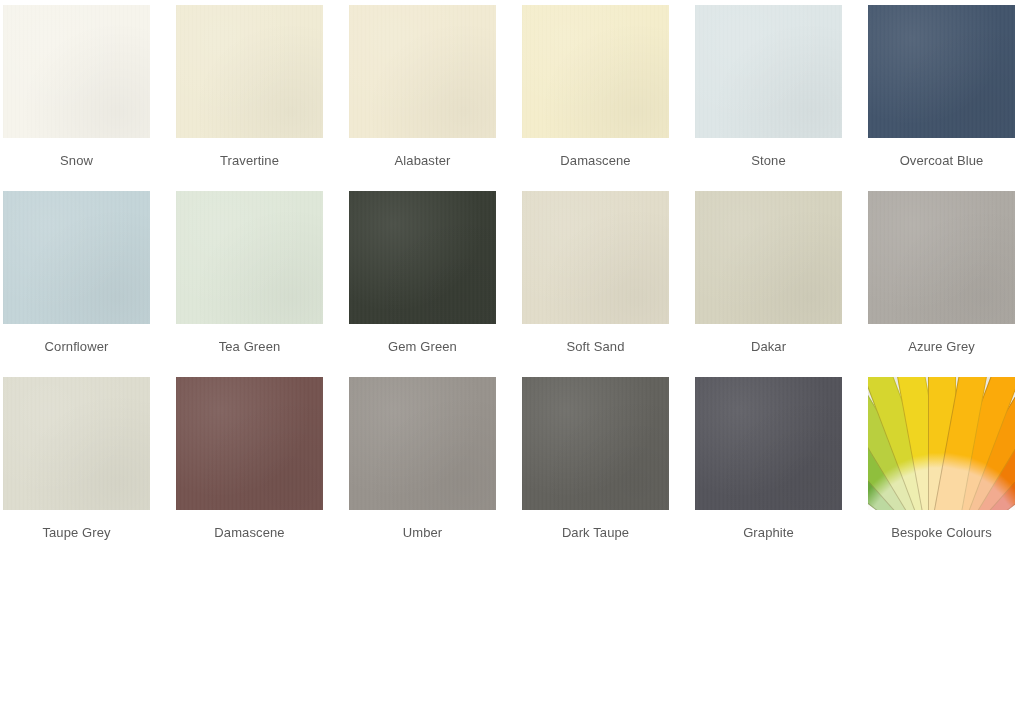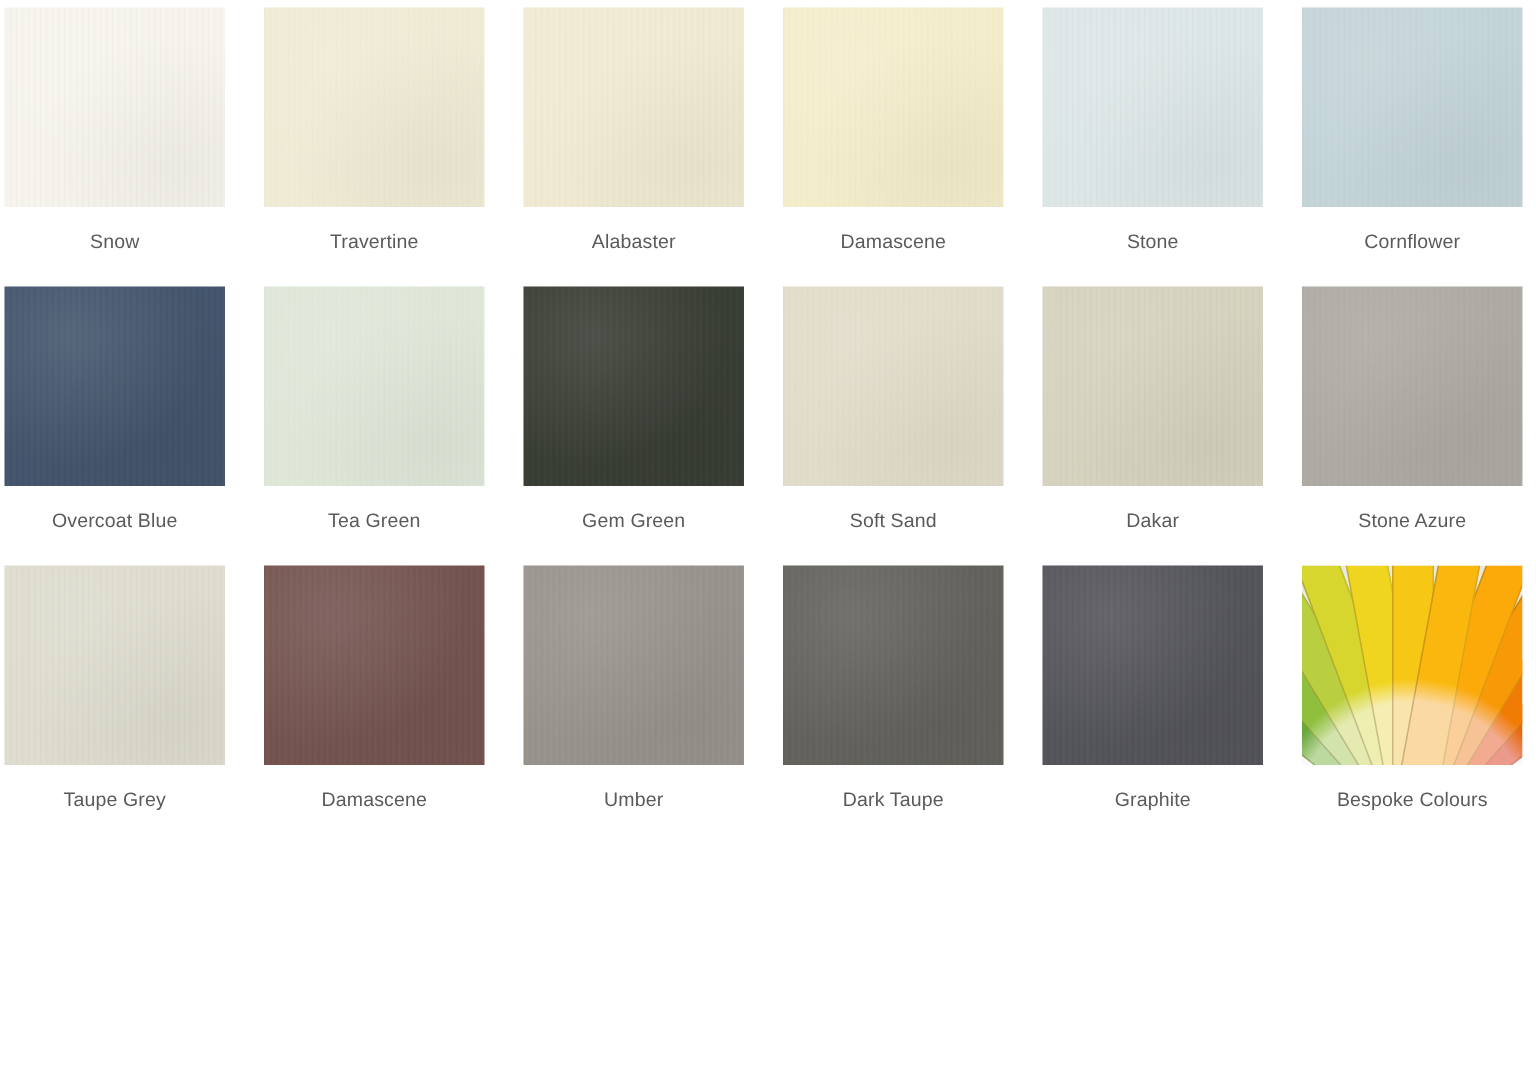--- a/index.html
+++ b/index.html
@@ -139,47 +139,47 @@
   <div class="swatch-cell">
     <div class="swatch-chip flat" style="background-color: rgb(244, 237, 203);"></div>
     <div class="swatch-label">Damascene</div>
   </div>
   <div class="swatch-cell">
     <div class="swatch-chip flat" style="background-color: rgb(221, 230, 231);"></div>
     <div class="swatch-label">Stone</div>
   </div>
 
   <div class="swatch-cell">
+    <div class="swatch-chip flat" style="background-color: rgb(66, 84, 107);"></div>
+    <div class="swatch-label">Overcoat Blue</div>
+  </div>
+  <div class="swatch-cell">
     <div class="swatch-chip flat" style="background-color: rgb(195, 212, 216);"></div>
     <div class="swatch-label">Cornflower</div>
   </div>
   <div class="swatch-cell">
-    <div class="swatch-chip flat" style="background-color: rgb(66, 84, 107);"></div>
-    <div class="swatch-label">Overcoat Blue</div>
-  </div>
-  <div class="swatch-cell">
     <div class="swatch-chip flat" style="background-color: rgb(222, 231, 216);"></div>
     <div class="swatch-label">Tea Green</div>
   </div>
   <div class="swatch-cell">
     <div class="swatch-chip flat" style="background-color: rgb(56, 61, 52);"></div>
     <div class="swatch-label">Gem Green</div>
   </div>
 
   <div class="swatch-cell">
     <div class="swatch-chip flat" style="background-color: rgb(225, 220, 201);"></div>
     <div class="swatch-label">Soft Sand</div>
   </div>
   <div class="swatch-cell">
     <div class="swatch-chip flat" style="background-color: rgb(213, 210, 190);"></div>
     <div class="swatch-label">Dakar</div>
   </div>
   <div class="swatch-cell">
     <div class="swatch-chip flat" style="background-color: rgb(173, 169, 163);"></div>
-    <div class="swatch-label">Stone Azure</div>
+    <div class="swatch-label">Azure Grey</div>
   </div>
   <div class="swatch-cell">
     <div class="swatch-chip flat" style="background-color: rgb(221, 220, 206);"></div>
     <div class="swatch-label">Taupe Grey</div>
   </div>
   <div class="swatch-cell">
     <div class="swatch-chip flat" style="background-color: rgb(116, 83, 79);"></div>
     <div class="swatch-label">Damascene</div>
   </div>
 

